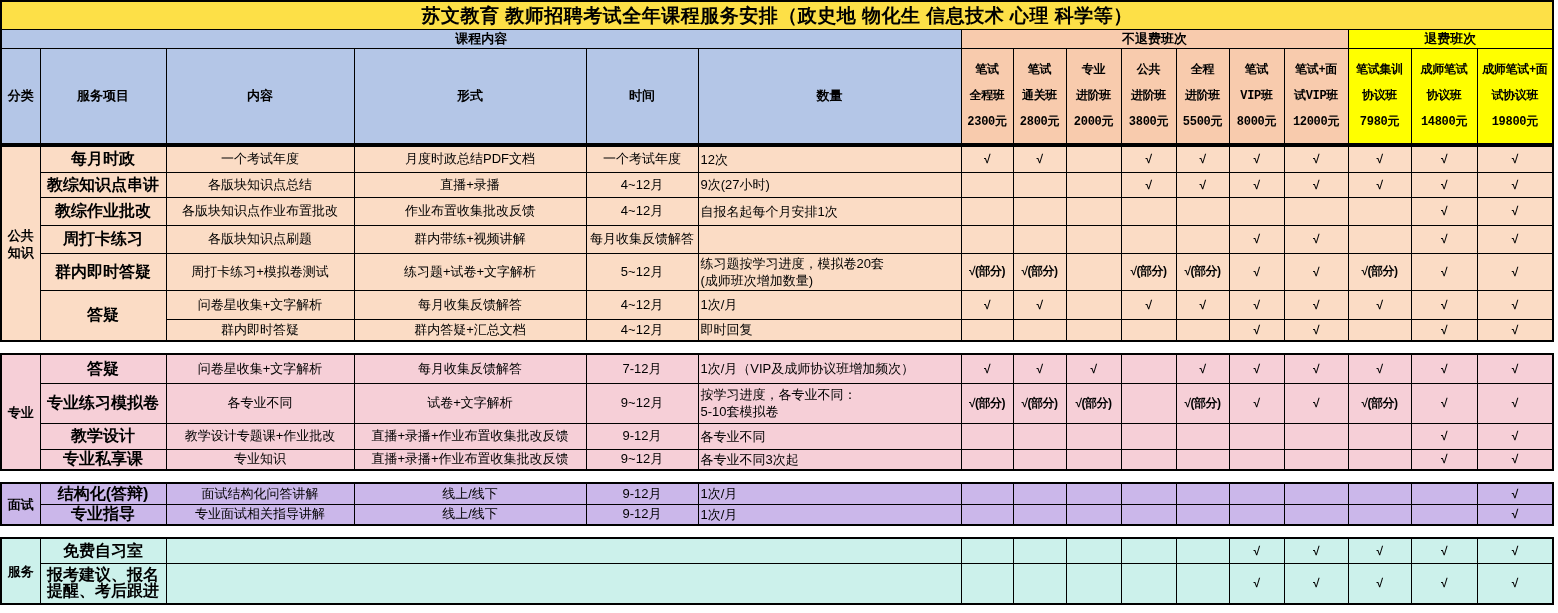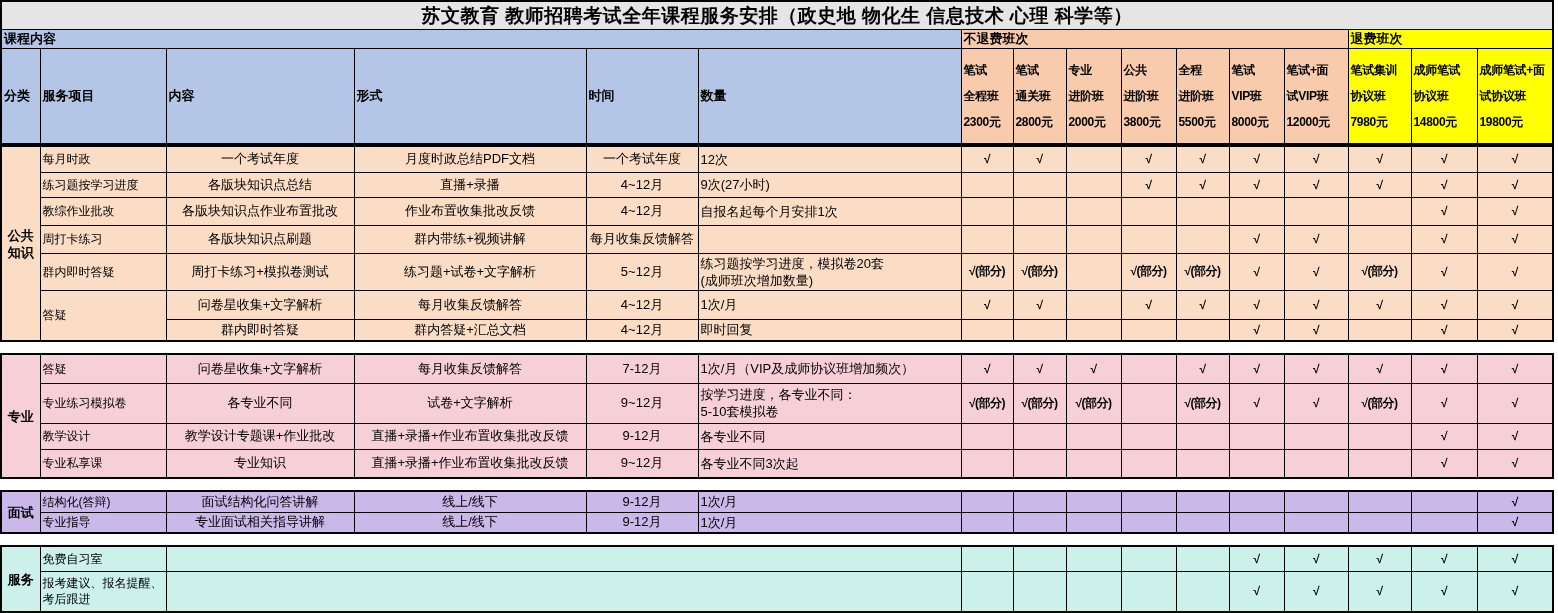--- a/index.html
+++ b/index.html
@@ -1,35 +1,35 @@
 <!DOCTYPE html>
 <html style="--c-blue: #B4C6E7; --c-orange: #F8CBAD; --c-yellow: #FFFF00; --c-public: #FBDCC5; --c-major: #F6CFD7; --c-interview: #CBB7EA; --c-service: #CCF1EB;"><head>
 <meta charset="utf-8">
 <style>
   html,body{margin:0;padding:0;background:#fff;}
   body{width:1558px;font-family:"Liberation Sans","DejaVu Sans",sans-serif;color:#000;}
   .sheet{width:1552px;}
   .tbl{border-collapse:collapse;table-layout:fixed;width:1552px;border:2px solid #000;}
   .tbl td{border:1px solid #000;overflow:hidden;padding:0 2px;vertical-align:middle;}
-  .r-title td{height:27px;background:#e5e5e5;}
+  .r-title td{height:27px;background:#fde047;}
   .title{font-size:19px;font-weight:800;text-align:center;letter-spacing:0.5px;}
   .r-group td{height:16px;}
   .r-cols td{height:94px;}
-  .hd{font-weight:700;font-size:13px;}
+  .hd{font-weight:700;text-align:center;font-size:13px;font-family:Liberation Mono, monospace;}
   .classhead{font-size:12px;letter-spacing:-0.3px;}
   .classhead div{line-height:26px;white-space:nowrap;}
   .blue{background:var(--c-blue,#B4C6E7);}
   .orange{background:var(--c-orange,#F8CBAD);}
   .yellow{background:var(--c-yellow,#FFFF00);}
   .sec.public td{background:var(--c-public,#FBDCC5);}
   .sec.major td{background:var(--c-major,#F6CFD7);}
   .sec.interview td{background:var(--c-interview,#CBB7EA);}
   .sec.service td{background:var(--c-service,#CCF1EB);}
   .cat{font-weight:700;text-align:center;font-size:13px;line-height:17px;}
-  .item{font-weight:400;text-align:left;font-size:12px;padding-left:3px;line-height:16px;}
+  .item{font-weight:700;text-align:center;font-size:16px;padding-left:3px;line-height:16px;}
   .cell{text-align:center;font-size:13px;line-height:16px;}
   .qty{text-align:left;font-size:13px;padding-left:4px;line-height:17px;}
   .chk{font-weight:700;text-align:center;font-size:12px;white-space:nowrap;letter-spacing:-0.5px;padding:0;}
   .gap{height:11px;background:#fff;}
 </style>
 </head>
 <body>
 
 <div class="sheet">
   <table class="tbl" id="head-tbl">
@@ -156,21 +156,21 @@
             <td class="chk"></td>
             <td class="chk">√</td>
             <td class="chk">√</td>
             <td class="chk">√</td>
             <td class="chk">√</td>
             <td class="chk">√</td>
             <td class="chk">√</td>
             <td class="chk">√</td>
           </tr>
           <tr style="height: 25px;">
-            <td class="item">练习题按学习进度</td>
+            <td class="item">教综知识点串讲</td>
             <td class="cell">各版块知识点总结</td>
             <td class="cell">直播+录播</td>
             <td class="cell">4~12月</td>
             <td class="qty">9次(27小时)</td>
             <td class="chk"></td>
             <td class="chk"></td>
             <td class="chk"></td>
             <td class="chk">√</td>
             <td class="chk">√</td>
             <td class="chk">√</td>
@@ -339,21 +339,21 @@
             <td class="chk"></td>
             <td class="chk"></td>
             <td class="chk"></td>
             <td class="chk"></td>
             <td class="chk"></td>
             <td class="chk"></td>
             <td class="chk"></td>
             <td class="chk">√</td>
             <td class="chk">√</td>
           </tr>
-          <tr style="height: 29px;">
+          <tr style="height: 21px;">
             <td class="item">专业私享课</td>
             <td class="cell">专业知识</td>
             <td class="cell">直播+录播+作业布置收集批改反馈</td>
             <td class="cell">9~12月</td>
             <td class="qty">各专业不同3次起</td>
             <td class="chk"></td>
             <td class="chk"></td>
             <td class="chk"></td>
             <td class="chk"></td>
             <td class="chk"></td>

